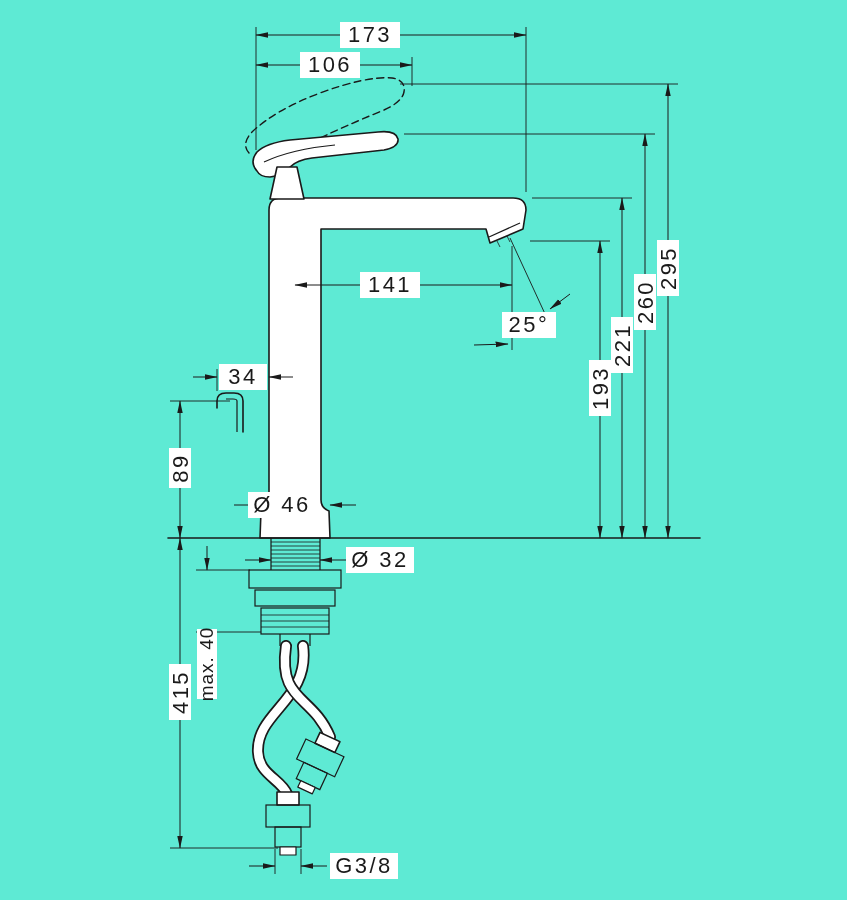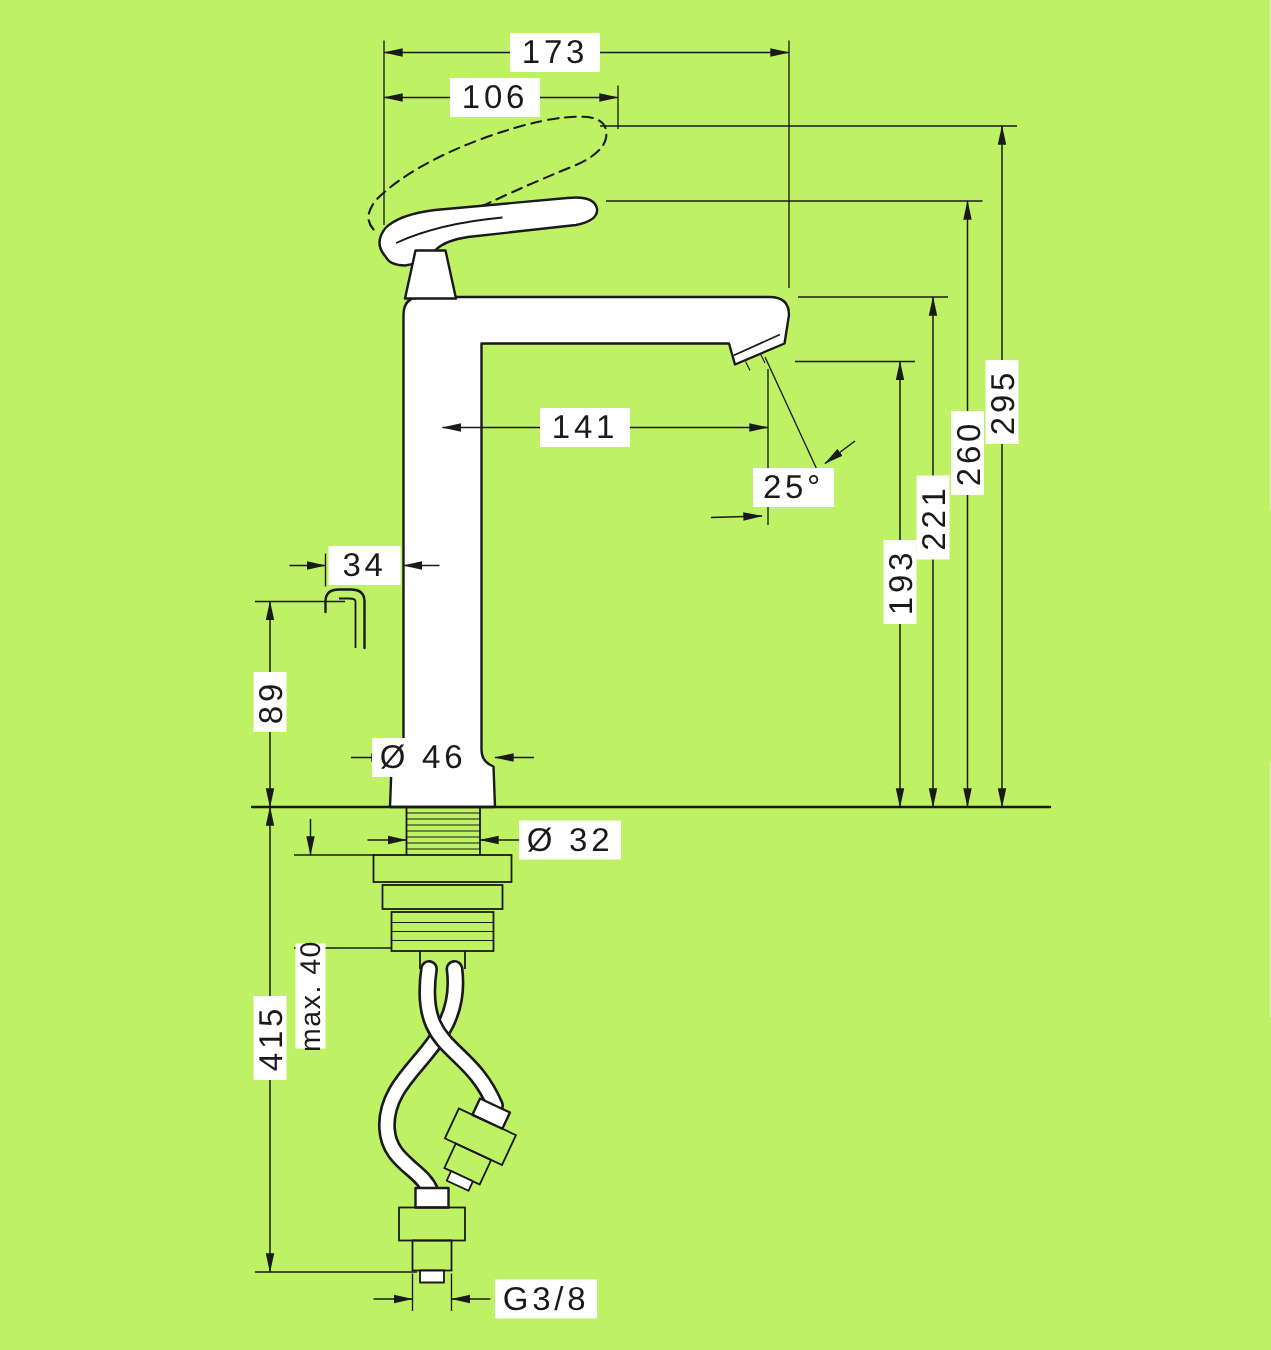--- a/index.html
+++ b/index.html
@@ -1,16 +1,16 @@
 <!DOCTYPE html>
 <html><head>
 <meta charset="utf-8">
 <style>
   html,body{margin:0;padding:0;background:#ffffff;}
-  .page{width:847px;height:900px;background:#bef264;position:relative;font-family:"Liberation Sans",sans-serif;}
+  .page{width:847px;height:900px;background:#5eead4;position:relative;font-family:"Liberation Sans",sans-serif;}
   svg text{fill:#1a1a1a;font-family:"Liberation Sans",sans-serif;font-size:22px;letter-spacing:2.5px;}
   svg text.small{font-size:19px;letter-spacing:1px;}
   .outline{stroke:#1a1a1a;stroke-width:1.6;fill:none;stroke-linejoin:round;stroke-linecap:round;}
   .outlinef{stroke:#1a1a1a;stroke-width:1.6;fill:#ffffff;stroke-linejoin:round;}
   .mid{stroke:#1a1a1a;stroke-width:1.2;fill:none;}
   .dim{stroke:#1a1a1a;stroke-width:1;fill:none;}
   .ext{stroke:#1a1a1a;stroke-width:0.9;fill:none;}
   .thinl{stroke:#1a1a1a;stroke-width:0.8;fill:none;}
   .dash{stroke:#1a1a1a;stroke-width:1.4;fill:none;stroke-dasharray:7 4.5;stroke-linecap:round;}
   .hoseB{stroke:#1a1a1a;stroke-width:12;fill:none;stroke-linecap:round;}

